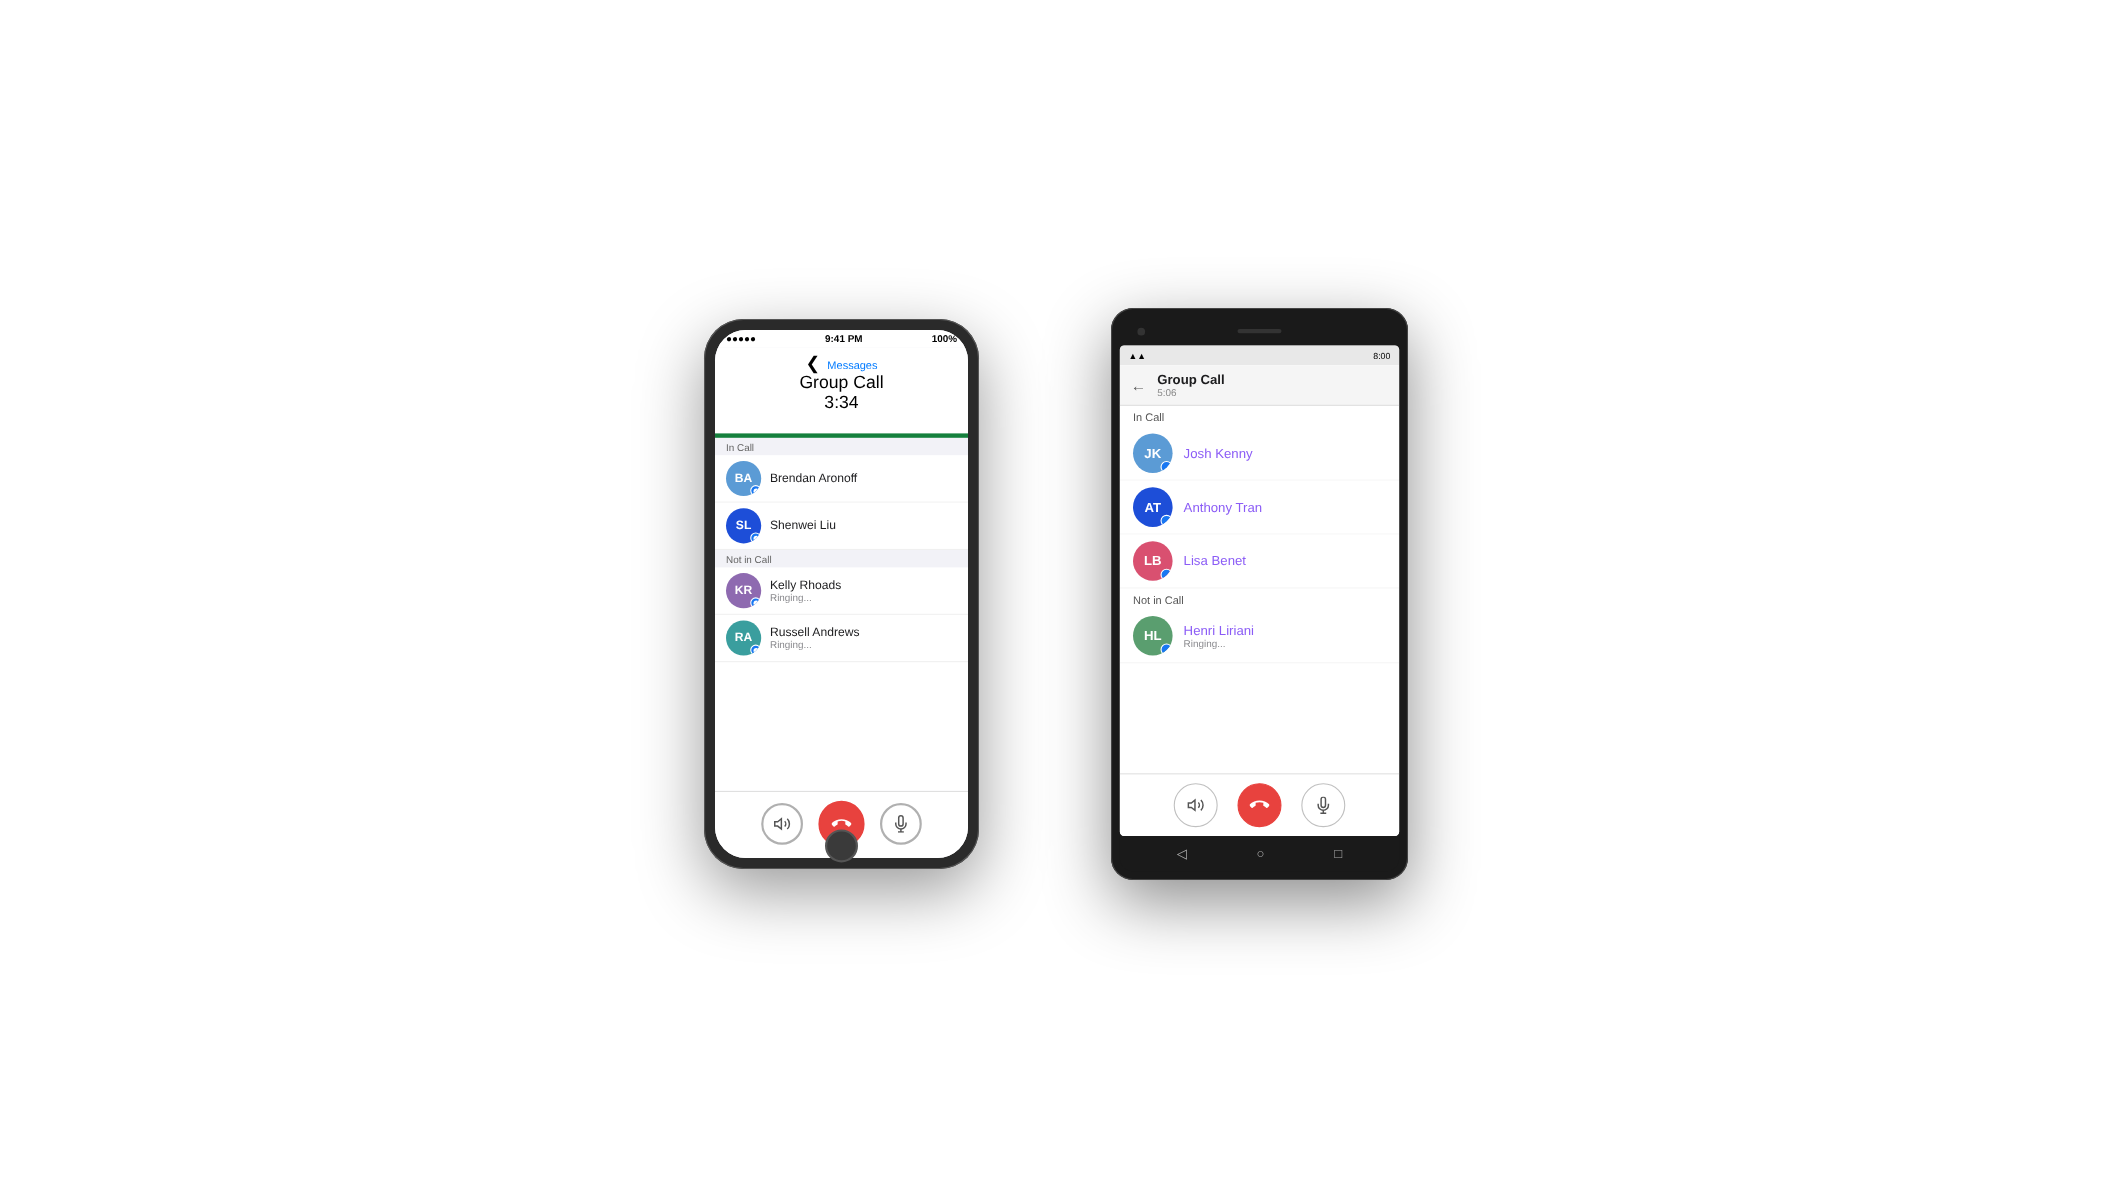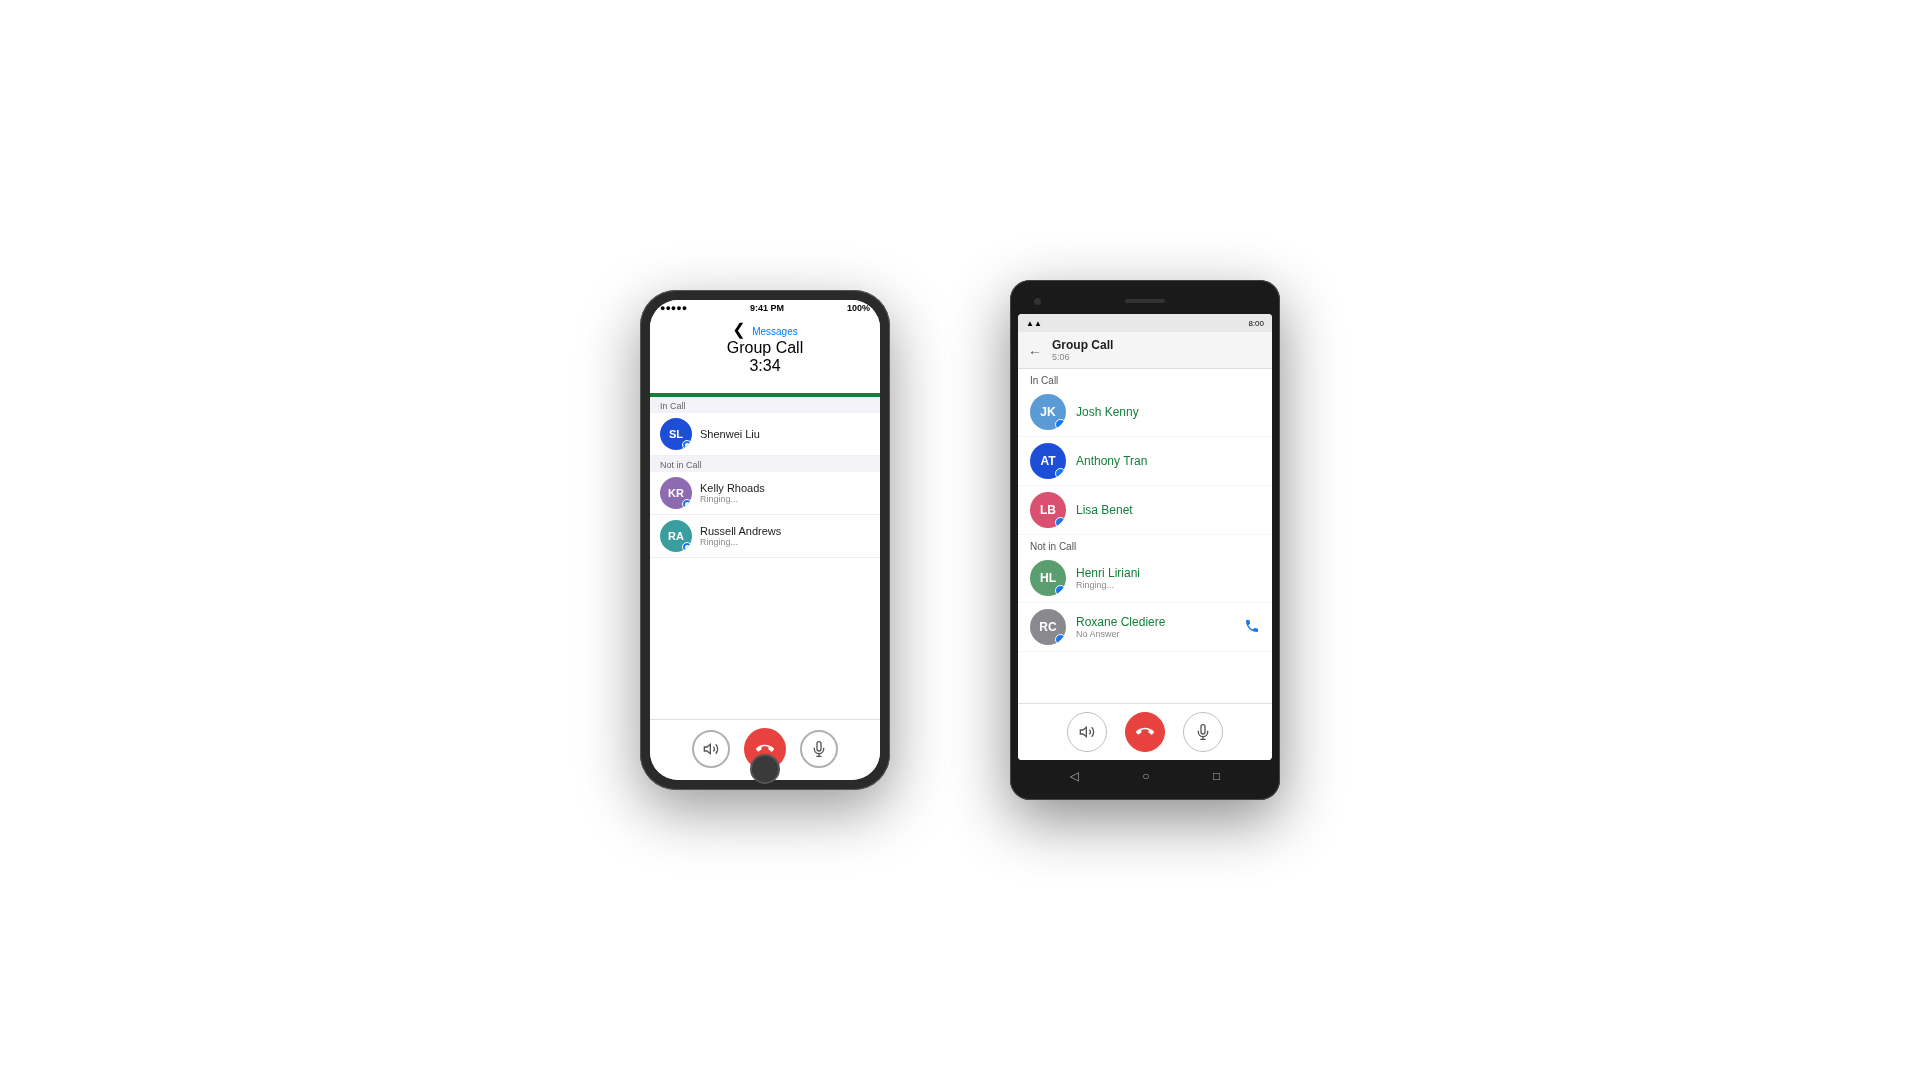--- a/index.html
+++ b/index.html
@@ -273,21 +273,21 @@
       border-radius: 50%;
       background: #1877f2;
       border: 1.5px solid #fff;
       display: flex;
       align-items: center;
       justify-content: center;
     }
     .android-contact-name {
       font-size: 12px;
       font-weight: 500;
-      color: #15803d;
+      color: #8b5cf6;
     }
     .android-contact-status {
       font-size: 9px;
       color: #8a8a8e;
     }
     .android-call-icon {
       position: absolute;
       right: 12px;
       color: #1877f2;
       font-size: 14px;
@@ -364,20 +364,29 @@
         </div>
         <div class="title">Group Call</div>
         <div class="subtitle">3:34</div>
       </div>
 
       <div class="iphone-content">
 
         <div class="section-header">In Call</div>
 
         <div class="contact-row">
+          <div class="avatar av-blue">
+            BA
+            <div class="avatar-badge"></div>
+          </div>
+          <div>
+            <div class="contact-name">Brendan Aronoff</div>
+          </div>
+        </div>
+        <div class="contact-row">
           <div class="avatar av-red">
             SL
             <div class="avatar-badge"></div>
           </div>
           <div>
             <div class="contact-name">Shenwei Liu</div>
           </div>
         </div>
 
         <div class="section-header">Not in Call</div>
@@ -490,35 +499,20 @@
         <div class="android-contact-row">
           <div class="android-avatar av-green">
             HL
             <div class="android-badge"></div>
           </div>
           <div>
             <div class="android-contact-name">Henri Liriani</div>
             <div class="android-contact-status">Ringing...</div>
           </div>
         </div>
-        <div class="android-contact-row">
-          <div class="android-avatar av-gray">
-            RC
-            <div class="android-badge"></div>
-          </div>
-          <div>
-            <div class="android-contact-name">Roxane Clediere</div>
-            <div class="android-contact-status">No Answer</div>
-          </div>
-          <div class="android-call-icon">
-            <svg width="16" height="16" viewBox="0 0 24 24" fill="#1877f2">
-              <path d="M6.6 10.8c1.4 2.8 3.8 5.1 6.6 6.6l2.2-2.2c.3-.3.7-.4 1-.2 1.1.4 2.3.6 3.6.6.6 0 1 .4 1 1V20c0 .6-.4 1-1 1-9.4 0-17-7.6-17-17 0-.6.4-1 1-1h3.5c.6 0 1 .4 1 1 0 1.3.2 2.5.6 3.6.1.3 0 .7-.2 1L6.6 10.8z"></path>
-            </svg>
-          </div>
-        </div>
 
       </div>
 
       <div class="android-bottom-controls">
         <div class="android-call-btn">
           <svg width="16" height="16" viewBox="0 0 24 24" fill="none" stroke="#555" stroke-width="2">
             <polygon points="11 5 6 9 2 9 2 15 6 15 11 19 11 5"></polygon>
             <path d="M15.54 8.46a5 5 0 0 1 0 7.07"></path>
             <path d="M19.07 4.93a10 10 0 0 1 0 14.14"></path>
           </svg>

